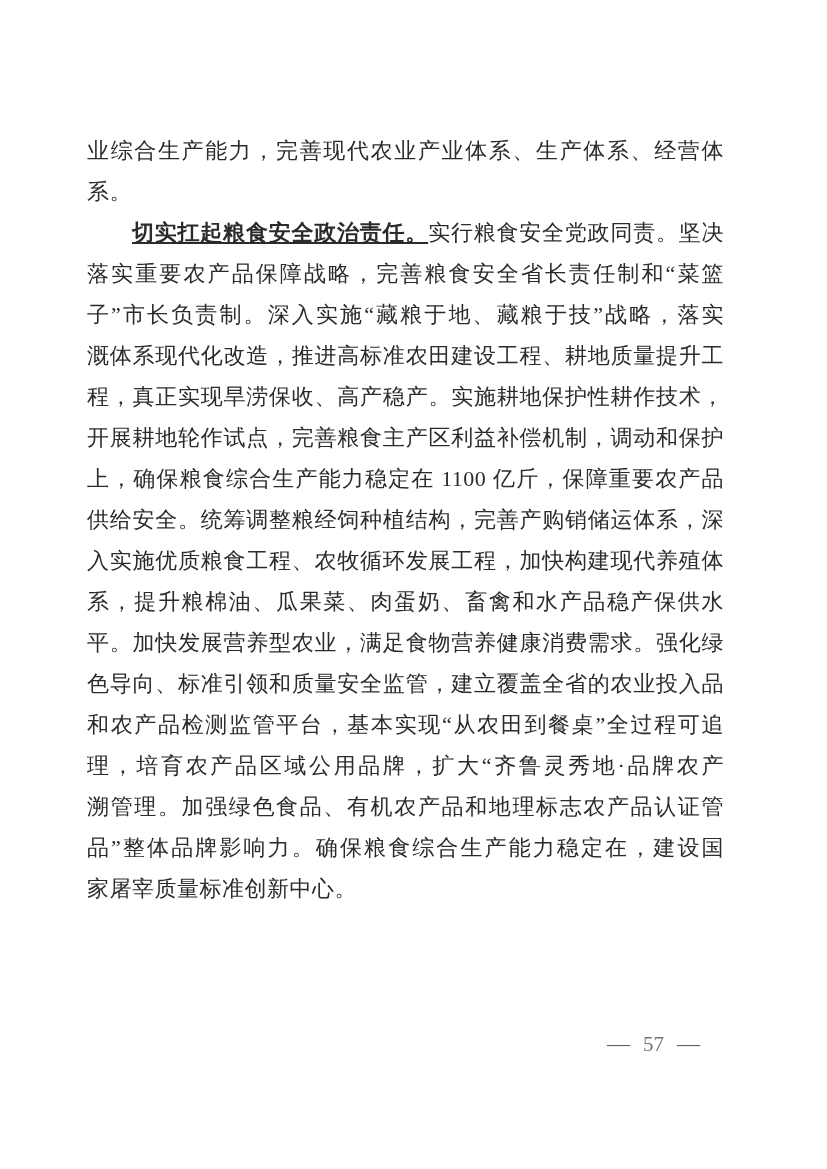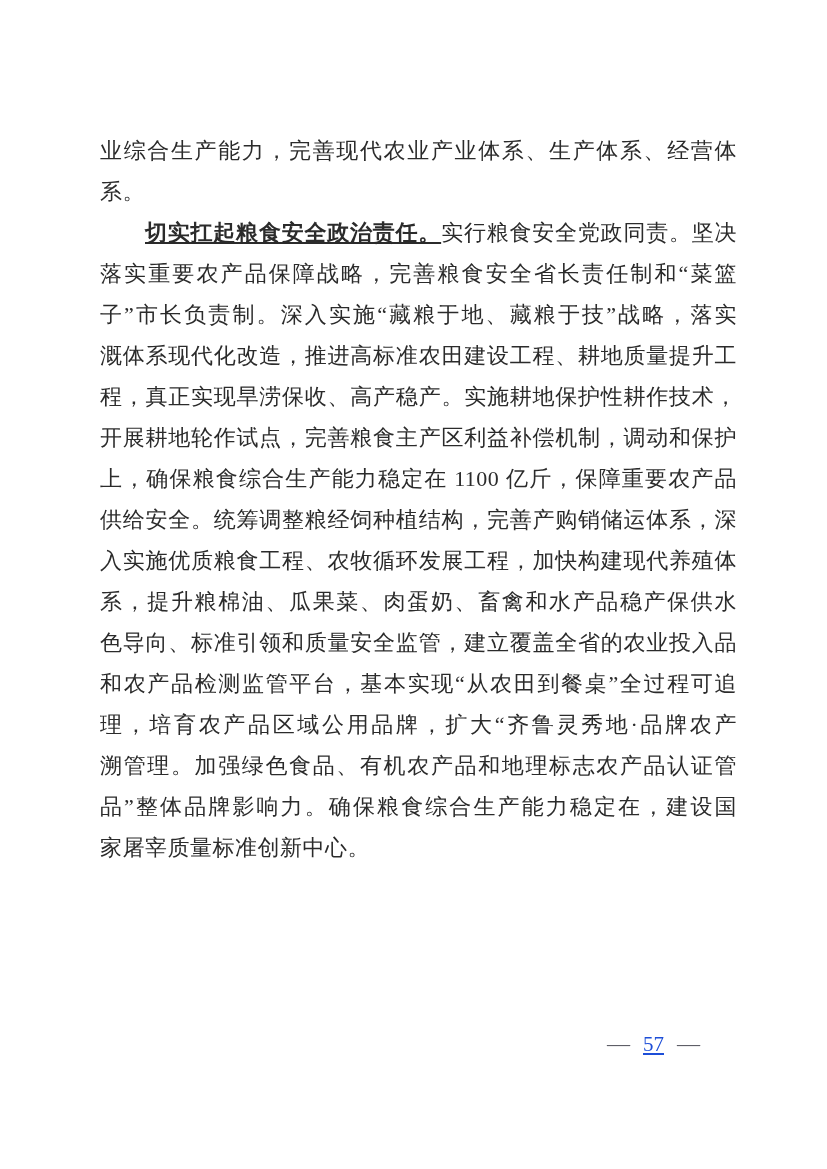--- a/index.html
+++ b/index.html
@@ -10,21 +10,21 @@
   .page {
     position: relative;
     width: 827px;
     height: 1169px;
     background: #ffffff;
     overflow: hidden;
     font-family: "Liberation Serif", "DejaVu Serif", serif;
   }
   .doc-body {
     position: absolute;
-    left: 100px;
+    left: 87px;
     top: 130px;
     width: 637px;
     font-size: 22px;
     line-height: 41px;
     color: #2b2b2b;
     letter-spacing: 0.5px;
   }
   .line {
     height: 41px;
     text-align: justify;
@@ -51,22 +51,21 @@
     gap: 14px;
     font-size: 21px;
     color: #3f3f46;
   }
   .footer .dash {
     color: #55555e;
     letter-spacing: 0;
     transform: scaleX(1.1);
   }
   .footer .page-num {
-    color: #1d4ed8;
-    text-decoration: underline;
+    color: #737373;
   }
 </style>
 </head>
 <body>
 
 <div class="page">
 
   <div class="doc-body">
 
     <div class="line">业综合生产能力，完善现代农业产业体系、生产体系、经营体</div>
@@ -76,20 +75,21 @@
 
     <div class="line">落实重要农产品保障战略，完善粮食安全省长责任制和“菜篮</div>
     <div class="line">子”市长负责制。深入实施“藏粮于地、藏粮于技”战略，落实</div>
     <div class="line">溉体系现代化改造，推进高标准农田建设工程、耕地质量提升工</div>
     <div class="line">程，真正实现旱涝保收、高产稳产。实施耕地保护性耕作技术，</div>
     <div class="line">开展耕地轮作试点，完善粮食主产区利益补偿机制，调动和保护</div>
     <div class="line">上，确保粮食综合生产能力稳定在 1100 亿斤，保障重要农产品</div>
     <div class="line">供给安全。统筹调整粮经饲种植结构，完善产购销储运体系，深</div>
     <div class="line">入实施优质粮食工程、农牧循环发展工程，加快构建现代养殖体</div>
     <div class="line">系，提升粮棉油、瓜果菜、肉蛋奶、畜禽和水产品稳产保供水</div>
+    <div class="line">平。加快发展营养型农业，满足食物营养健康消费需求。强化绿</div>
     <div class="line">色导向、标准引领和质量安全监管，建立覆盖全省的农业投入品</div>
     <div class="line">和农产品检测监管平台，基本实现“从农田到餐桌”全过程可追</div>
     <div class="line">理，培育农产品区域公用品牌，扩大“齐鲁灵秀地·品牌农产</div>
     <div class="line">溯管理。加强绿色食品、有机农产品和地理标志农产品认证管</div>
     <div class="line">品”整体品牌影响力。确保粮食综合生产能力稳定在，建设国</div>
     <div class="line para-end">家屠宰质量标准创新中心。</div>
 
   </div>
 
   <div class="footer">

